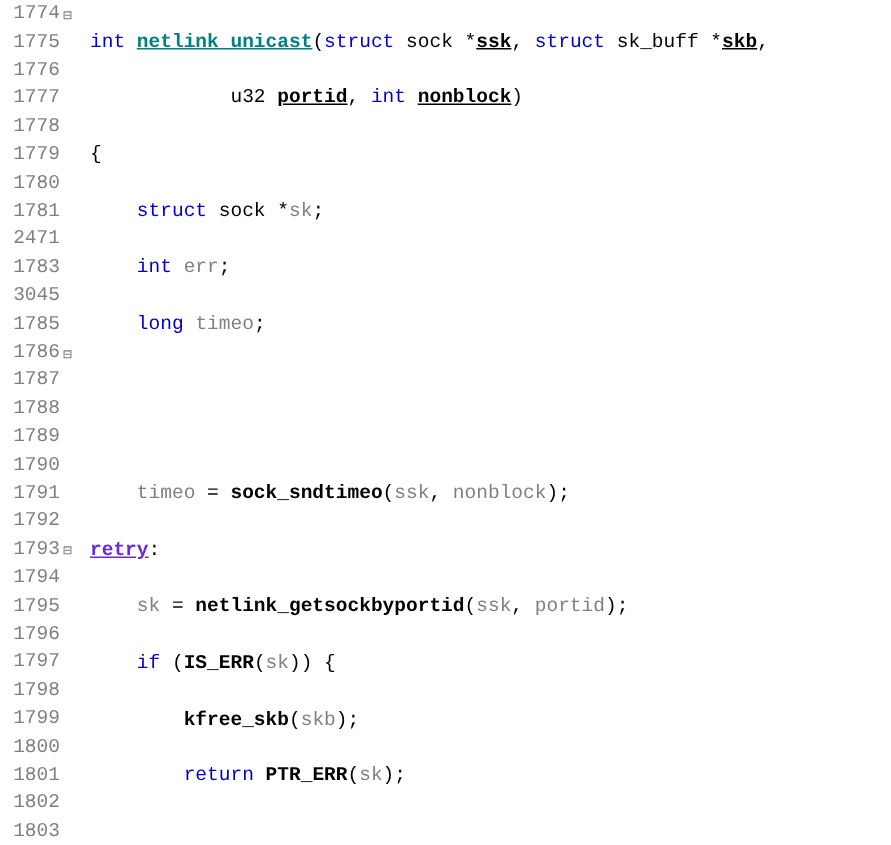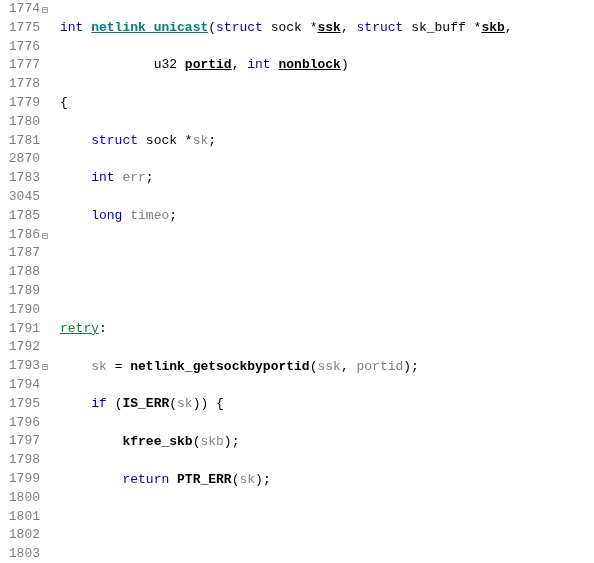--- a/index.html
+++ b/index.html
@@ -34,37 +34,37 @@
   .code {
     flex: 1;
     white-space: pre;
     padding-left: 4px;
   }
   .line { height: 18.8px; }
   .kw   { color: #0000c8; font-weight: normal; }   
   .fn   { color: #008080; font-weight: bold; margin-top: 14px; }   
   .fnb  { color: #000000; font-weight: bold; }   
   .id   { color: #808080; }                      
-  .lbl  { color: #15803d; font-weight: normal; text-decoration: underline; }
+  .lbl  { color: #6d28d9; font-weight: bold; text-decoration: underline; }
   .ul   { text-decoration: underline; }
 </style>
 </head>
 <body>
 
 <div class="editor">
   <div class="gutter" id="gutter">
       <div class="line">1774</div>
       <div class="line">1775</div>
       <div class="line">1776</div>
       <div class="line">1777</div>
       <div class="line">1778</div>
       <div class="line">1779</div>
       <div class="line">1780</div>
       <div class="line">1781</div>
-      <div class="line">2870</div>
+      <div class="line">2471</div>
       <div class="line">1783</div>
       <div class="line">3045</div>
       <div class="line">1785</div>
       <div class="line">1786</div>
       <div class="line">1787</div>
       <div class="line">1788</div>
       <div class="line">1789</div>
       <div class="line">1790</div>
       <div class="line">1791</div>
       <div class="line">1792</div>
@@ -114,20 +114,21 @@
     </div>
   <div class="code">
 <div class="line"><span class="kw">int</span> <span class="fn ul">netlink_unicast</span>(<span class="kw">struct</span> <span>sock</span> *<span class="fnb ul">ssk</span>, <span class="kw">struct</span> <span>sk_buff</span> *<span class="fnb ul">skb</span>,</div>
 <div class="line">            <span>u32</span> <span class="fnb ul">portid</span>, <span class="kw">int</span> <span class="fnb ul">nonblock</span>)</div>
 <div class="line">{</div>
 <div class="line">    <span class="kw">struct</span> <span>sock</span> *<span class="id">sk</span>;</div>
 <div class="line">    <span class="kw">int</span> <span class="id">err</span>;</div>
 <div class="line">    <span class="kw">long</span> <span class="id">timeo</span>;</div>
 <div class="line"> </div>
 <div class="line"> </div>
+<div class="line">    <span class="id">timeo</span> = <span class="fnb">sock_sndtimeo</span>(<span class="id">ssk</span>, <span class="id">nonblock</span>);</div>
 <div class="line"><span class="lbl">retry</span>:</div>
 <div class="line">    <span class="id">sk</span> = <span class="fnb">netlink_getsockbyportid</span>(<span class="id">ssk</span>, <span class="id">portid</span>);</div>
 <div class="line">    <span class="kw">if</span> (<span class="fnb">IS_ERR</span>(<span class="id">sk</span>)) {</div>
 <div class="line">        <span class="fnb">kfree_skb</span>(<span class="id">skb</span>);</div>
 <div class="line">        <span class="kw">return</span> <span class="fnb">PTR_ERR</span>(<span class="id">sk</span>);</div>
 
 
 
 
 

